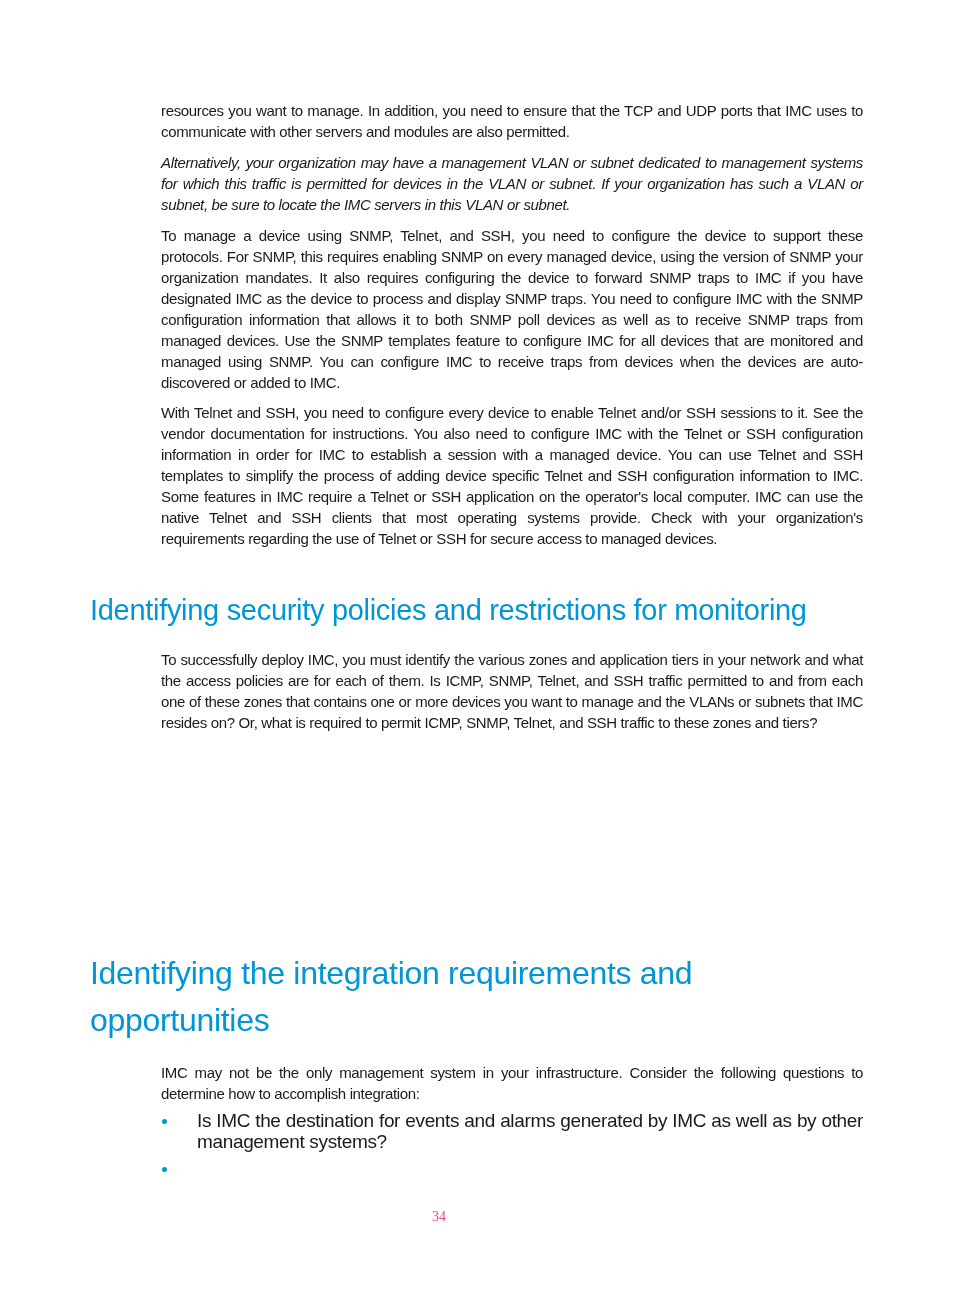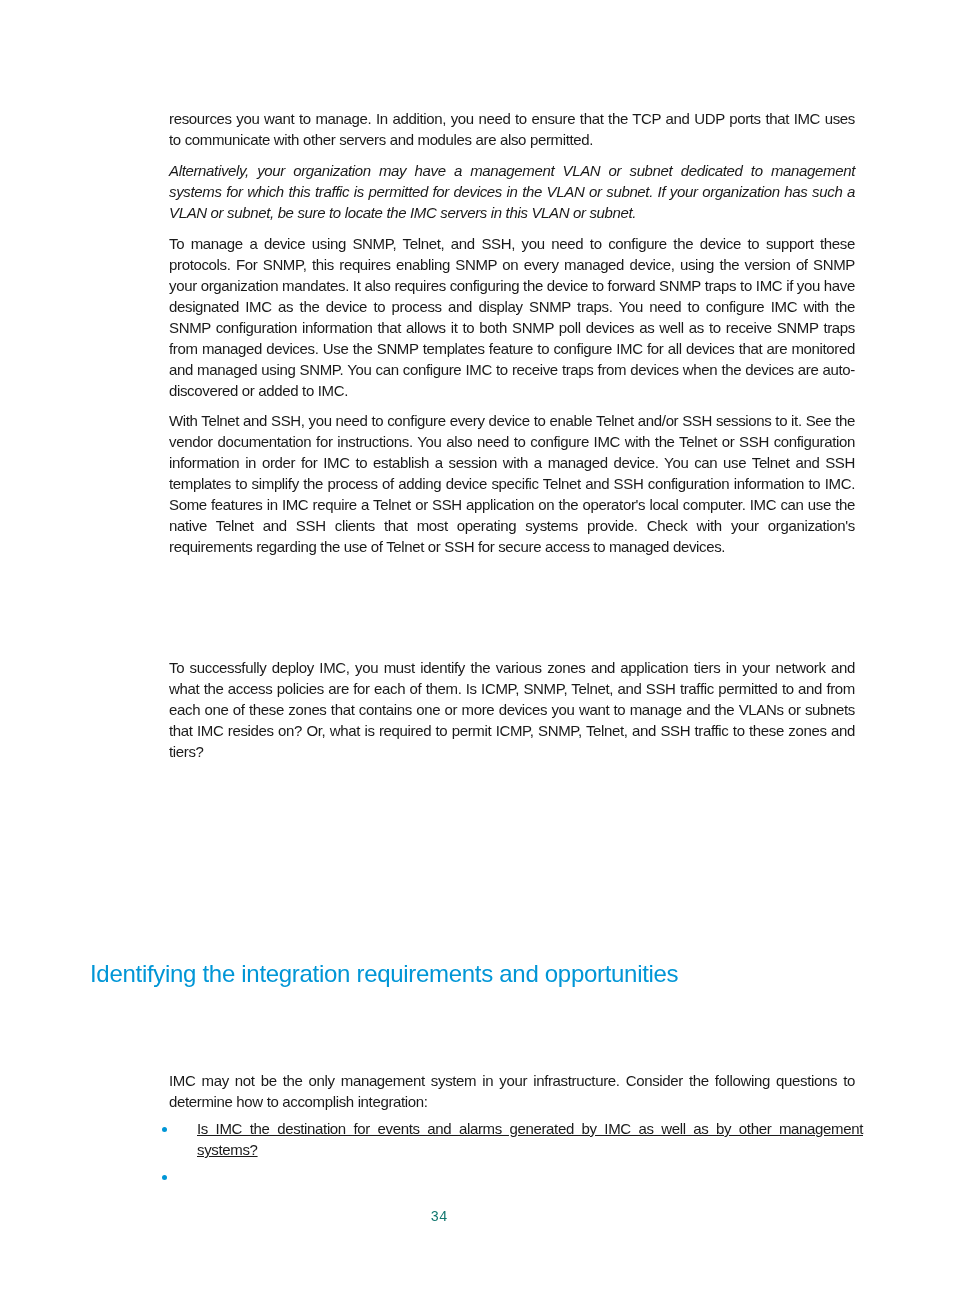--- a/index.html
+++ b/index.html
@@ -21,21 +21,21 @@
       top: 0;
       width: 954px;
       height: 1296px;
     }
     .body-block {
       position: absolute;
       left: 161px;
       width: 702px;
     }
     p.para {
-      margin: 8px;
+      margin: 0;
       font-size: 15px;
       line-height: 21px;
       text-align: justify;
       letter-spacing: -0.35px;
       word-spacing: 0px;
       color: #1a1a1a;
     }
     h1.heading {
       position: absolute;
       left: 90px;
@@ -43,71 +43,71 @@
       font-weight: normal;
       color: #0096d6;
       letter-spacing: -0.3px;
       font-family: "Liberation Sans", sans-serif;
     }
     h1.h-level2 {
       font-size: 29px;
       line-height: 36px;
     }
     h1.h-level1 {
-      font-size: 24px;
+      font-size: 32px;
       line-height: 47px;
       width: 720px;
     }
     ul.bullets {
       list-style: none;
       margin: 0;
       padding: 0;
     }
     ul.bullets li {
       position: relative;
       padding-left: 36px;
-      font-size: 15px;
+      font-size: 19px;
       line-height: 21px;
       letter-spacing: -0.35px;
       text-align: justify;
       margin-bottom: 6px;
-      text-decoration: underline;
     }
     .bullet-dot {
       position: absolute;
       left: 1px;
       top: 9px;
       width: 5px;
       height: 5px;
       border-radius: 50%;
       background: #0096d6;
     }
     .page-number {
       position: absolute;
       left: 0;
       width: 878px;
       top: 1209px;
       text-align: center;
       font-size: 14px;
-      color: #0f766e;
-      font-family: Liberation Mono, monospace;
+      color: #ec4899;
+      font-family: Liberation Serif, serif;
     }
   </style>
 </head>
 <body>
 
 <div class="page">
 
   <div class="body-block" style="top:100px;">
     <p class="para" style="margin-bottom:10px;">resources you want to manage. In addition, you need to ensure that the TCP and UDP ports that IMC uses to communicate with other servers and modules are also permitted.</p>
     <p class="para" style="margin-bottom:10px;font-style:italic;">Alternatively, your organization may have a management VLAN or subnet dedicated to management systems for which this traffic is permitted for devices in the VLAN or subnet. If your organization has such a VLAN or subnet, be sure to locate the IMC servers in this VLAN or subnet.</p>
     <p class="para" style="margin-bottom:9px;">To manage a device using SNMP, Telnet, and SSH, you need to configure the device to support these protocols. For SNMP, this requires enabling SNMP on every managed device, using the version of SNMP your organization mandates. It also requires configuring the device to forward SNMP traps to IMC if you have designated IMC as the device to process and display SNMP traps. You need to configure IMC with the SNMP configuration information that allows it to both SNMP poll devices as well as to receive SNMP traps from managed devices. Use the SNMP templates feature to configure IMC for all devices that are monitored and managed using SNMP. You can configure IMC to receive traps from devices when the devices are auto-discovered or added to IMC.</p>
     <p class="para">With Telnet and SSH, you need to configure every device to enable Telnet and/or SSH sessions to it. See the vendor documentation for instructions. You also need to configure IMC with the Telnet or SSH configuration information in order for IMC to establish a session with a managed device. You can use Telnet and SSH templates to simplify the process of adding device specific Telnet and SSH configuration information to IMC. Some features in IMC require a Telnet or SSH application on the operator's local computer. IMC can use the native Telnet and SSH clients that most operating systems provide. Check with your organization's requirements regarding the use of Telnet or SSH for secure access to managed devices.</p>
   </div>
 
+  <h1 class="heading h-level2" style="top:592px;">Identifying security policies and restrictions for monitoring</h1>
 
   <div class="body-block" style="top:649px;">
     <p class="para" style="margin-bottom:10px;">To successfully deploy IMC, you must identify the various zones and application tiers in your network and what the access policies are for each of them. Is ICMP, SNMP, Telnet, and SSH traffic permitted to and from each one of these zones that contains one or more devices you want to manage and the VLANs or subnets that IMC resides on? Or, what is required to permit ICMP, SNMP, Telnet, and SSH traffic to these zones and tiers?</p>
   </div>
 
   <h1 class="heading h-level1" style="top:950px;">Identifying the integration requirements and opportunities</h1>
 
   <div class="body-block" style="top:1062px;">
     <p class="para" style="margin-bottom:6px;">IMC may not be the only management system in your infrastructure. Consider the following questions to determine how to accomplish integration:</p>
     <ul class="bullets">

